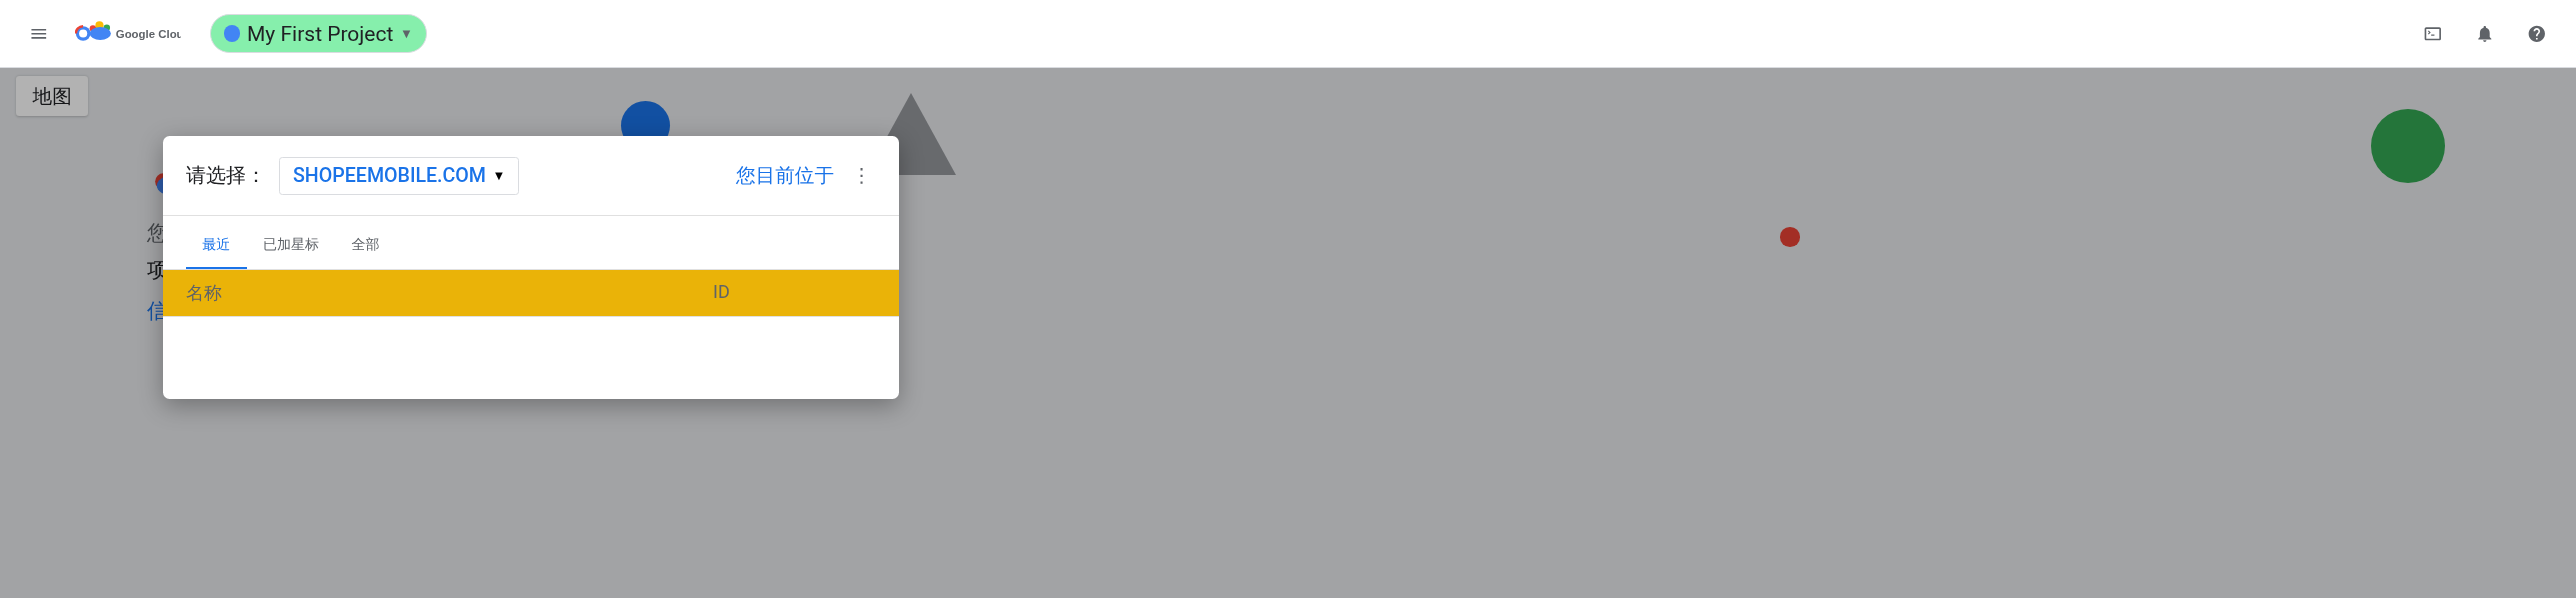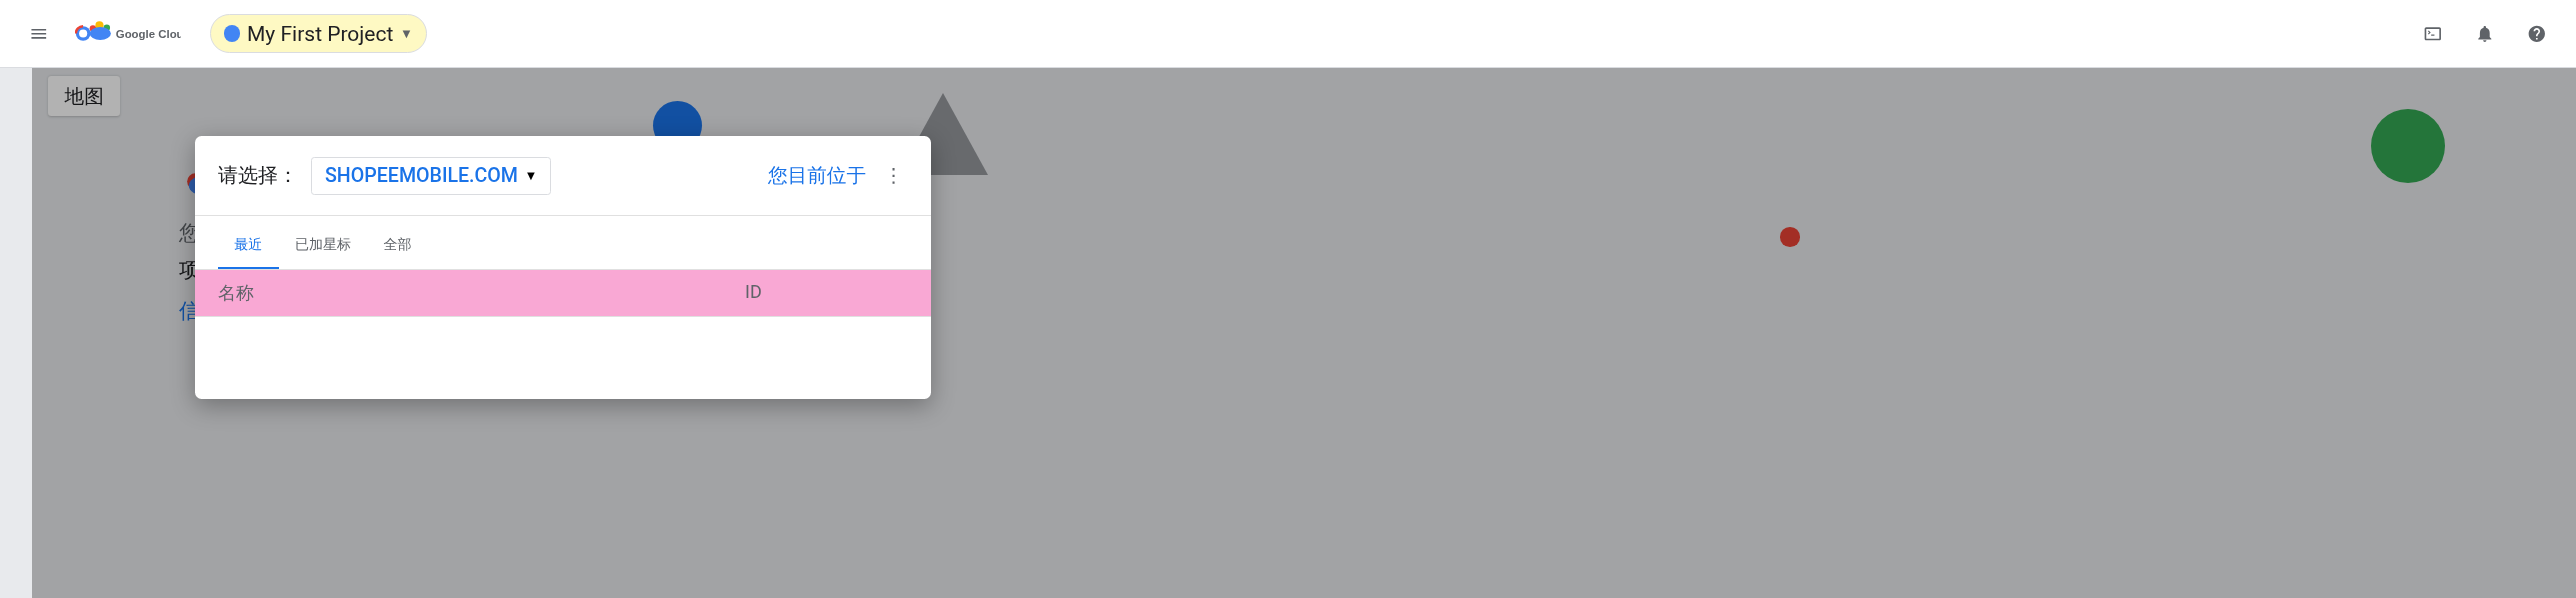--- a/index.html
+++ b/index.html
@@ -46,21 +46,21 @@
     }
     .google-cloud-logo .logo-svg { width: 106px; height: 33px; }
     .project-selector {
       display: flex;
       align-items: center;
       gap: 6.5px;
       padding: 6.5px 13px;
       border: 0.8px solid #dadce0;
       border-radius: 19.6px;
       cursor: pointer;
-      background: #fef9c3;
+      background: #86efac;
       margin-left: 13px;
     }
     .project-selector .dot {
       width: 16.3px;
       height: 16.3px;
       background: #4285f4;
       border-radius: 50%;
     }
     .project-selector .name {
       font-size: 21px;
@@ -127,21 +127,20 @@
 
     
     .bg-content {
       position: absolute;
       top: 68px;
       left: 0;
       right: 0;
       bottom: 0;
       background: #e8eaed;
       overflow: hidden;
-      margin-left: 32px;
     }
 
     
     .map-label {
       position: absolute;
       top: 8.2px;
       left: 16.3px;
       background: #fff;
       padding: 6.5px 16.3px;
       font-size: 19.6px;
@@ -363,21 +362,21 @@
     .tab.active {
       color: #1a73e8;
       border-bottom: 2.5px solid #1a73e8;
     }
 
     
     .table-header {
       display: flex;
       padding: 11.4px 23px;
       border-bottom: 0.8px solid #e0e0e0;
-      background: #f9a8d4;
+      background: #eab308;
     }
     .table-col-name {
       font-size: 18px;
       color: #5f6368;
       flex: 1;
     }
     .table-col-id {
       font-size: 18px;
       color: #5f6368;
       width: 163px;

